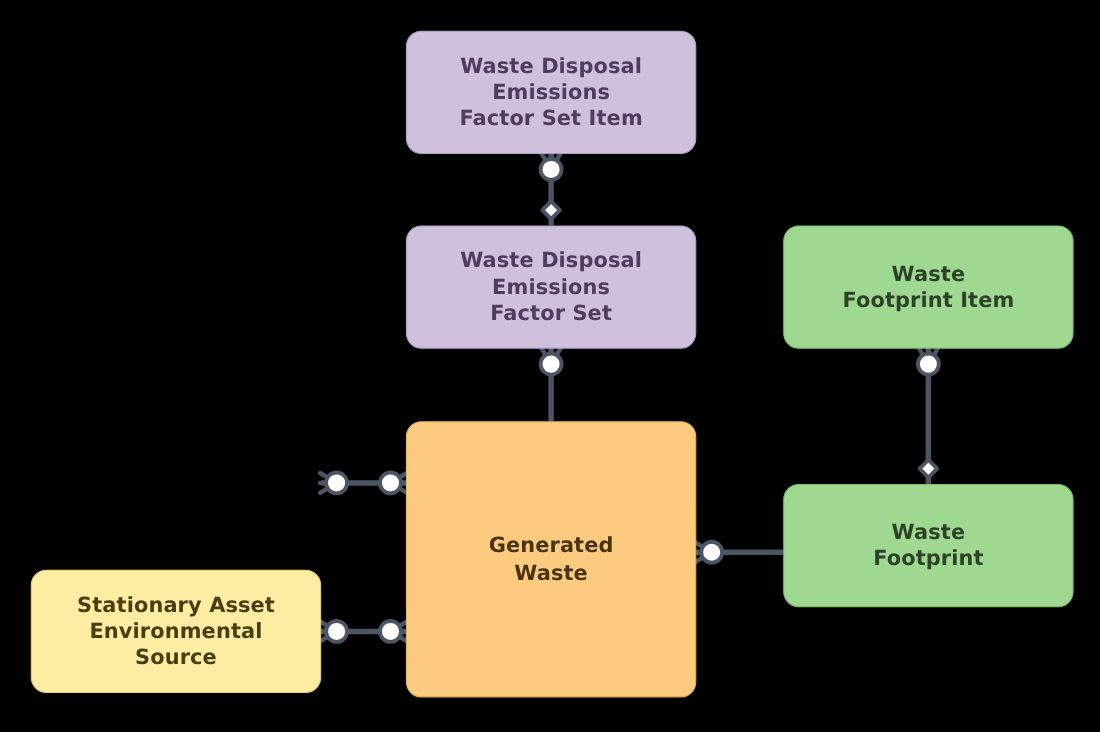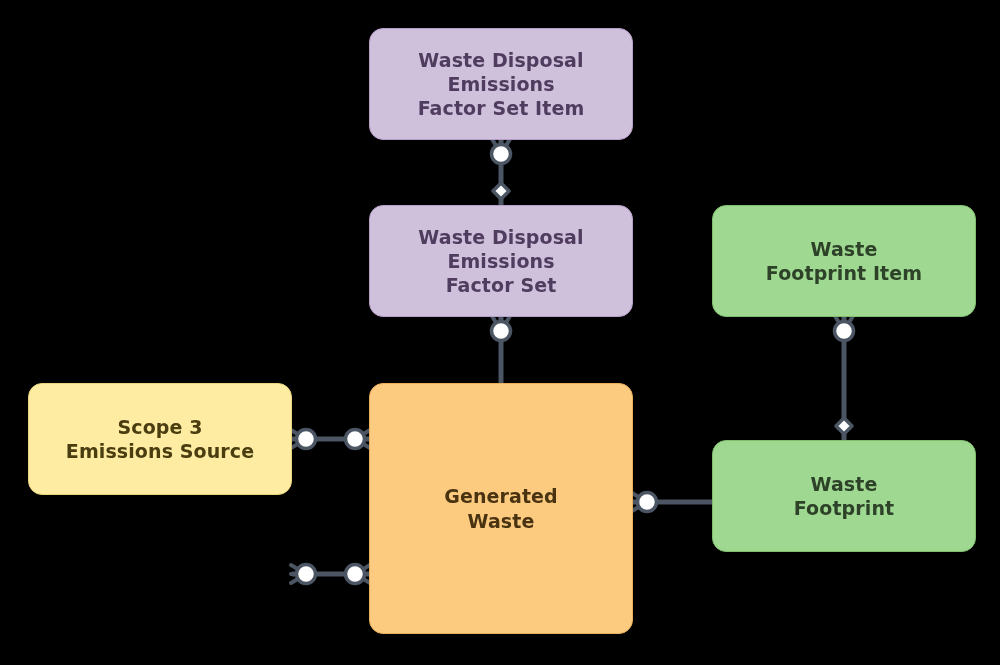--- a/index.html
+++ b/index.html
@@ -161,23 +161,24 @@
 Emissions
 Factor Set Item</div>
 
   <div class="node node-purple" style="left: 369px; top: 205px; width: 264px; height: 112px;">Waste Disposal
 Emissions
 Factor Set</div>
 
   <div class="node node-green" style="left: 712px; top: 205px; width: 264px; height: 112px;">Waste
 Footprint Item</div>
 
-  <div class="node node-yellow" style="left: 28px; top: 383px; width: 264px; height: 112px;">Scope 3
-Emissions Source</div>
 
   <div class="node node-orange" style="left: 369px; top: 383px; width: 264px; height: 251px; text-align: center;">Generated
 Waste</div>
 
   <div class="node node-green" style="left: 712px; top: 440px; width: 264px; height: 112px;">Waste
 Footprint</div>
 
+  <div class="node node-yellow" style="left: 28px; top: 518px; width: 264px; height: 112px;">Stationary Asset
+Environmental
+Source</div>
 
 </div>
 
 </body></html>

